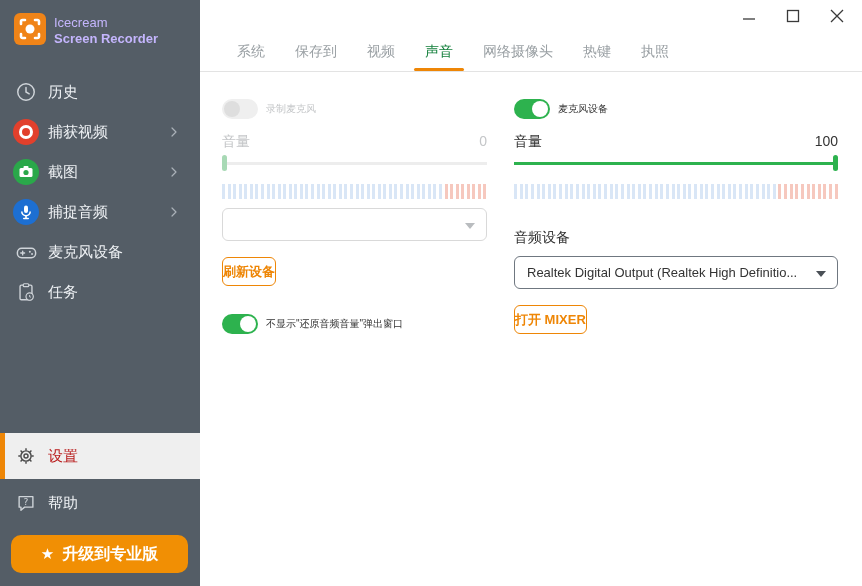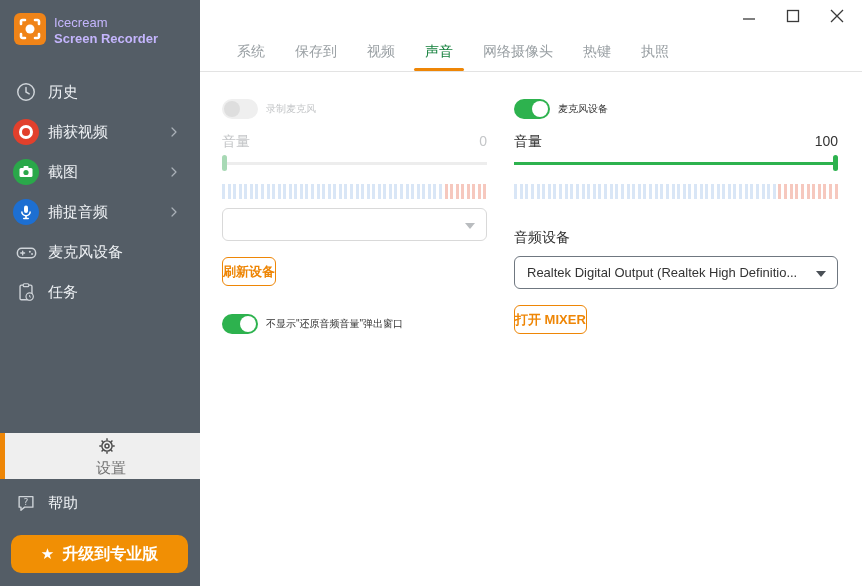--- a/index.html
+++ b/index.html
@@ -11,21 +11,21 @@
   
   .sidebar{position:absolute;left:0;top:0;width:200px;height:586px;background:#545d66;}
   .logo-row{display:flex;align-items:center;padding:13px 0 0 14px;}
   .logo-text{margin-left:8px;color:#c4b5fd;font-size:13px;line-height:16px;}
   .logo-text .l2{font-weight:bold;}
   .nav{position:absolute;top:72px;left:0;right:0;}
   .nav-item{display:flex;align-items:center;height:40px;padding-left:13px;color:#eef1f4;font-size:15px;cursor:pointer;position:relative;}
   .nav-item .ic{width:26px;height:26px;display:flex;align-items:center;justify-content:center;flex:0 0 26px;}
   .nav-item .lbl{margin-left:9px;}
   .nav-item .chev{position:absolute;right:18px;top:12px;}
-  .settings-item{position:absolute;left:0;top:433px;width:200px;height:46px;background:#efefef;display:flex;align-items:center;padding-left:13px;box-sizing:border-box;color:#737373;font-size:15px;cursor:pointer;flex-direction:column;}
+  .settings-item{position:absolute;left:0;top:433px;width:200px;height:46px;background:#efefef;display:flex;align-items:center;padding-left:13px;box-sizing:border-box;color:#b91c1c;font-size:15px;cursor:pointer;}
   .settings-item::before{content:"";position:absolute;left:0;top:0;bottom:0;width:5px;background:#ee8606;}
   .settings-item .ic{width:26px;height:26px;display:flex;align-items:center;justify-content:center;}
   .settings-item .lbl{margin-left:9px;}
   .help-item{position:absolute;left:0;top:483px;width:200px;height:40px;display:flex;align-items:center;padding-left:13px;box-sizing:border-box;color:#eef1f4;font-size:15px;cursor:pointer;}
   .help-item .ic{width:26px;height:26px;display:flex;align-items:center;justify-content:center;}
   .help-item .lbl{margin-left:9px;}
   .upgrade-btn{position:absolute;left:11px;top:535px;width:177px;height:38px;background:#f18f04;border:none;border-radius:10px;color:#ffffff;font-size:16px;font-weight:bold;display:flex;align-items:center;justify-content:center;cursor:pointer;font-family:inherit;}
   .upgrade-btn .star{font-size:15px;margin-right:8px;}
   
   .main{position:absolute;left:200px;top:0;width:662px;height:436px;background:#ffffff;}

